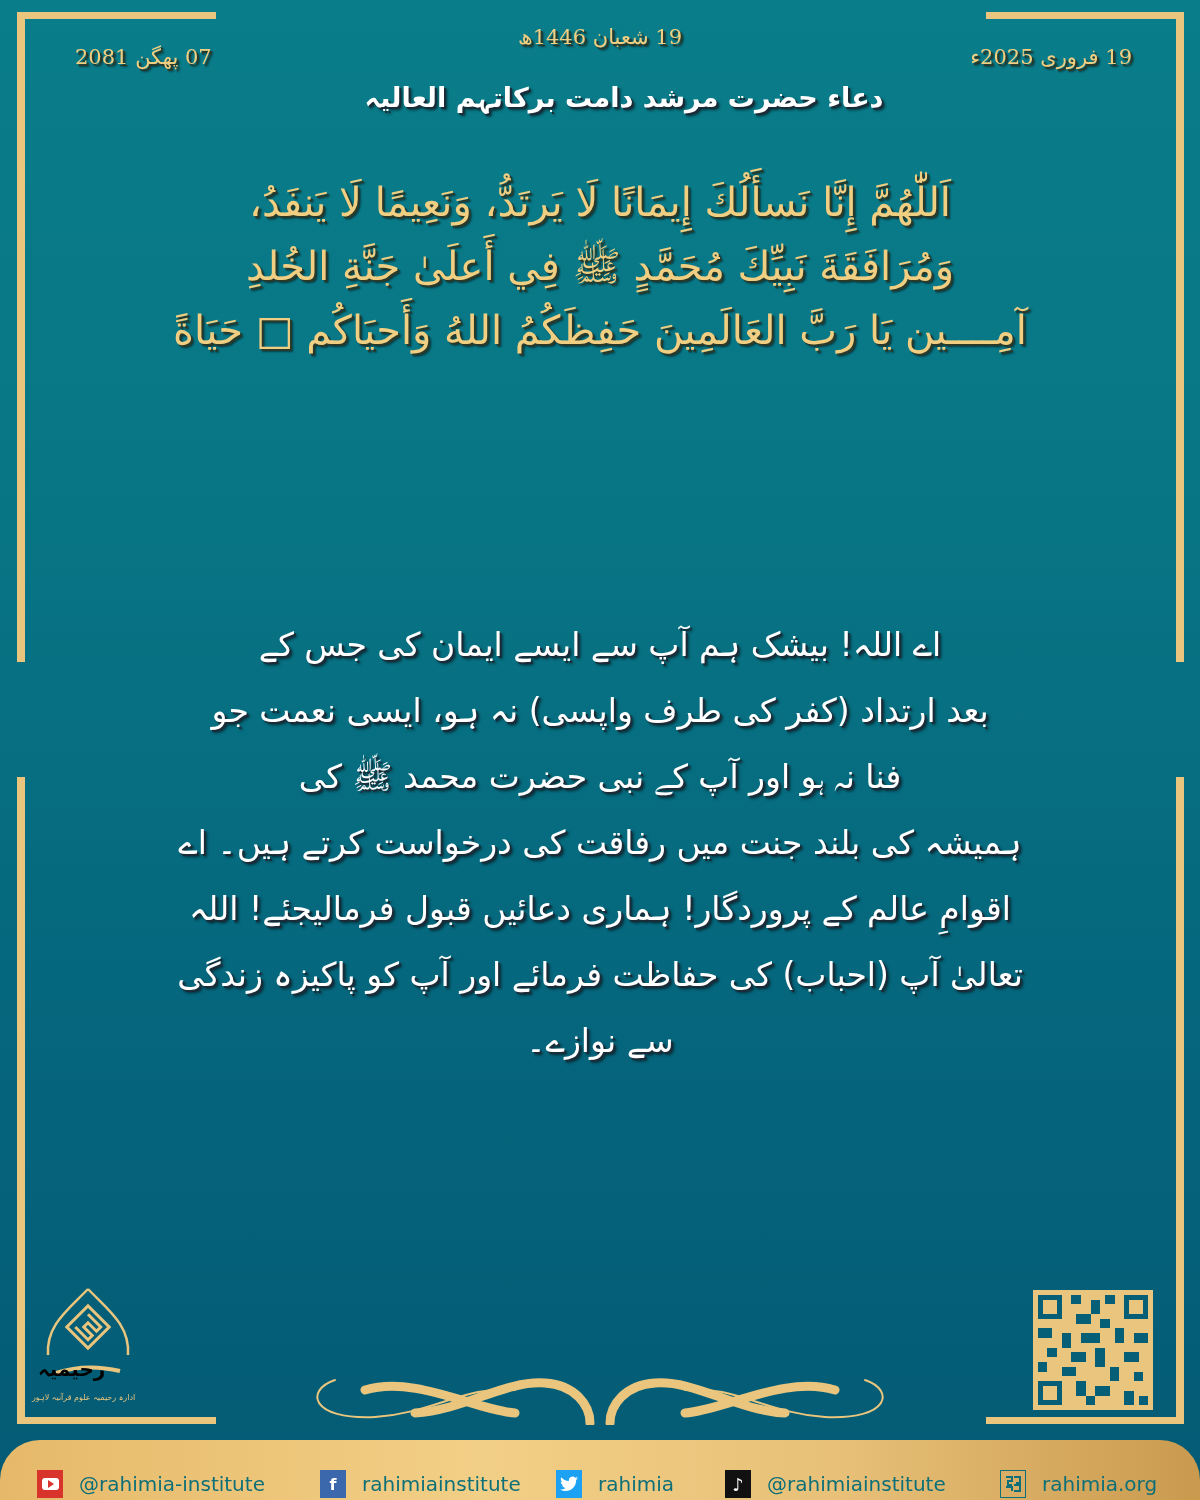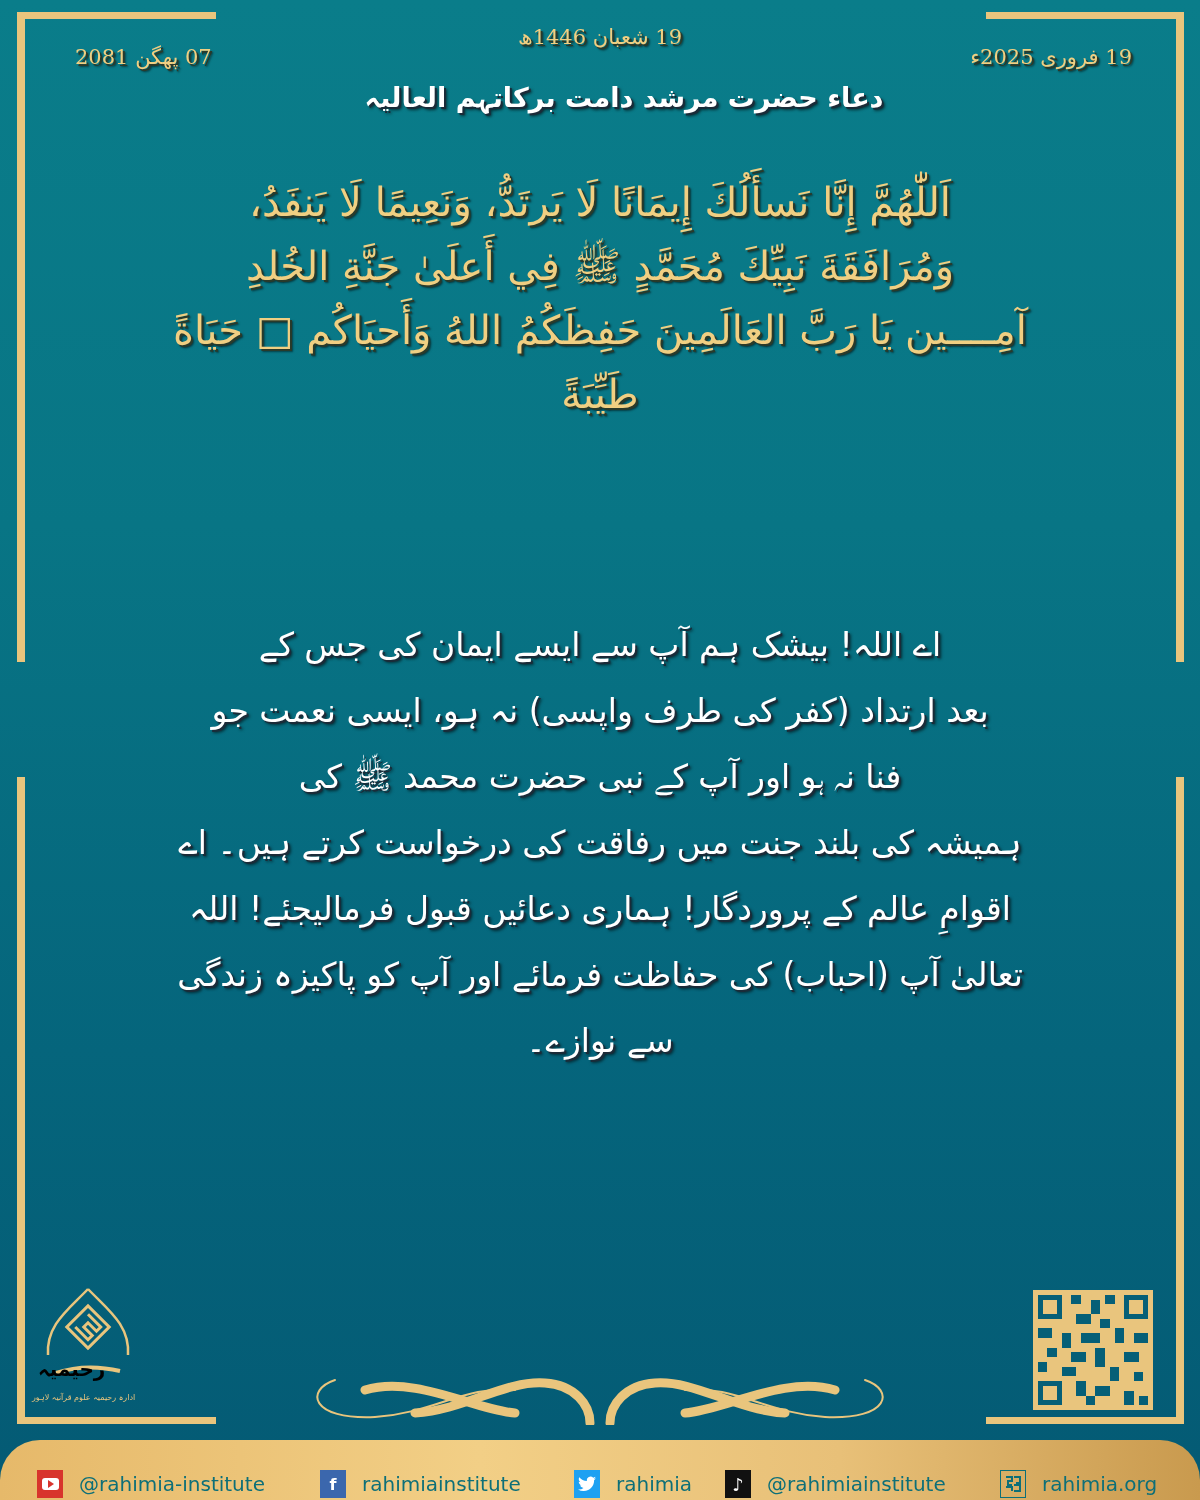--- a/index.html
+++ b/index.html
@@ -40,21 +40,20 @@
 <div class="date gold" style="left:75px;top:45px;">07 پھگن 2081</div>
 <div class="date gold" style="left:0;width:1200px;text-align:center;top:25px;">19 شعبان 1446ھ</div>
 <div class="date gold" style="right:68px;top:45px;">19 فروری 2025ء</div>
 
 <div class="title white">دعاء حضرت مرشد دامت برکاتہم العالیہ</div>
 
 <div class="arabic gold">
   <div>اَللّٰهُمَّ إِنَّا نَسأَلُكَ إِيمَانًا لَا يَرتَدُّ، وَنَعِيمًا لَا يَنفَدُ،</div>
   <div>وَمُرَافَقَةَ نَبِيِّكَ مُحَمَّدٍ ﷺ فِي أَعلَىٰ جَنَّةِ الخُلدِ</div>
   <div>آمِــــين يَا رَبَّ العَالَمِينَ حَفِظَكُمُ اللهُ وَأَحيَاكُم □ حَيَاةً</div>
-  <div>طَيِّبَةً</div>
 </div>
 
 <div class="urdu white">
   <div>اے اللہ! بیشک ہم آپ سے ایسے ایمان کی جس کے</div>
   <div>بعد ارتداد (کفر کی طرف واپسی) نہ ہو، ایسی نعمت جو</div>
   <div>فنا نہ ہو اور آپ کے نبی حضرت محمد ﷺ کی</div>
   <div>ہمیشہ کی بلند جنت میں رفاقت کی درخواست کرتے ہیں۔ اے</div>
   <div>اقوامِ عالم کے پروردگار! ہماری دعائیں قبول فرمالیجئے! اللہ</div>
   <div>تعالیٰ آپ (احباب) کی حفاظت فرمائے اور آپ کو پاکیزہ زندگی</div>
   <div>سے نوازے۔</div>
@@ -131,21 +130,21 @@
       </span>
     </span>
   <span>@rahimia-institute</span>
 </div>
 
 <div class="social" style="left:320px;">
   <span class="sicon" style="background:#3b67ad;font-family:'DejaVu Sans',sans-serif;">f</span>
   <span>rahimiainstitute</span>
 </div>
 
-<div class="social" style="left:574px;justify-content:flex-end;">
+<div class="social" style="left:556px;justify-content:flex-end;">
   <span class="sicon" style="background:#1da1f2;">
     <svg width="18" height="16" viewBox="0 0 24 20">
         <path d="M24 2.3c-.9.4-1.8.7-2.8.8 1-.6 1.8-1.6 2.2-2.7-1 .6-2 1-3.1 1.2A4.9 4.9 0 0 0 11.9 6C7.8 5.8 4.2 3.9 1.7.9c-1.3 2.3-.6 5.2 1.5 6.6-.8 0-1.6-.2-2.2-.6 0 2.4 1.7 4.4 3.9 4.8-.7.2-1.5.2-2.2.1.6 2 2.4 3.4 4.6 3.4A9.9 9.9 0 0 1 0 17.2 14 14 0 0 0 7.5 19.4c9.1 0 14-7.5 14-14v-.6c1-.7 1.8-1.6 2.5-2.5z" fill="#fff"></path>
       </svg>
   </span>
   <span>rahimia</span>
 </div>
 
 <div class="social" style="left:725px;">
   <span class="sicon" style="background:#111111;font-size:18px;">♪</span>

